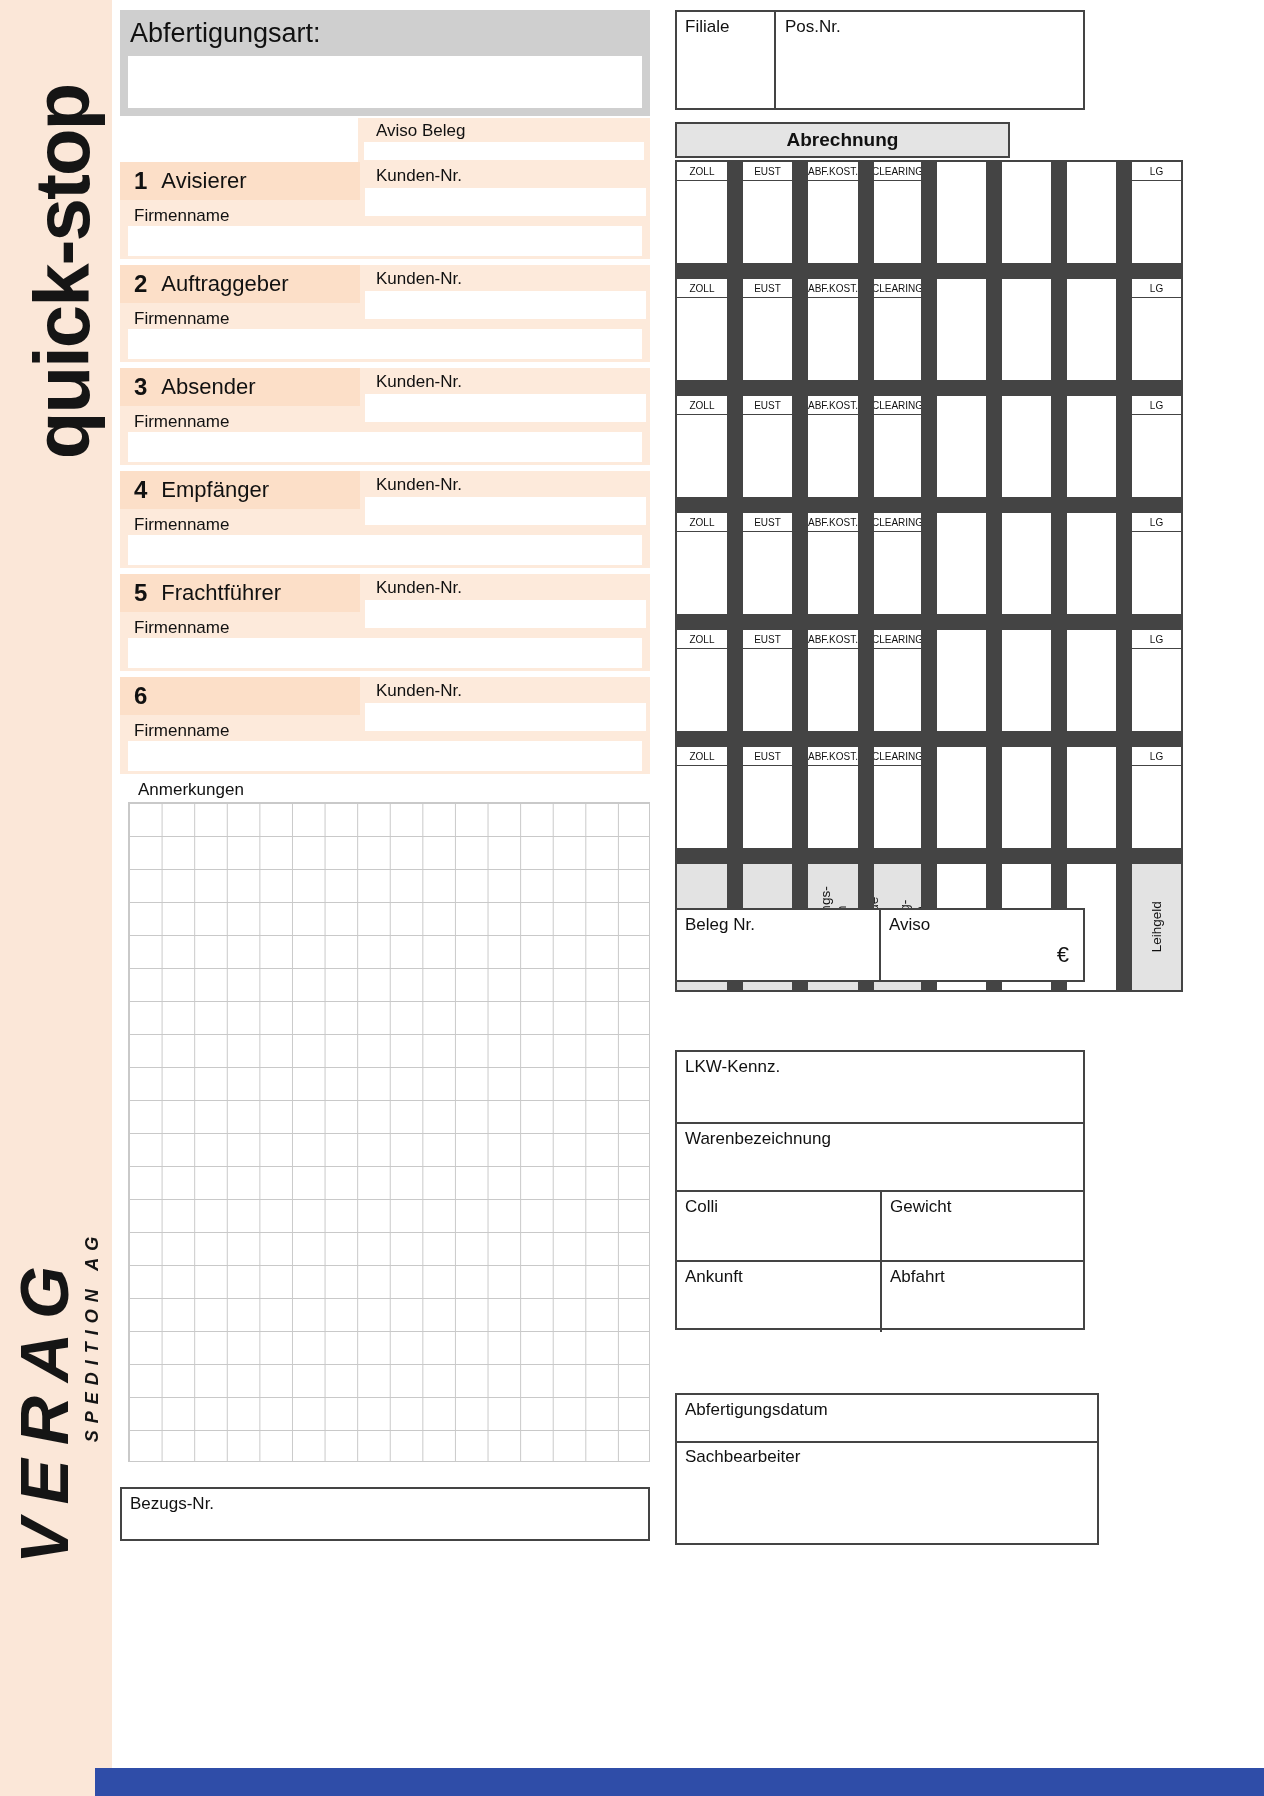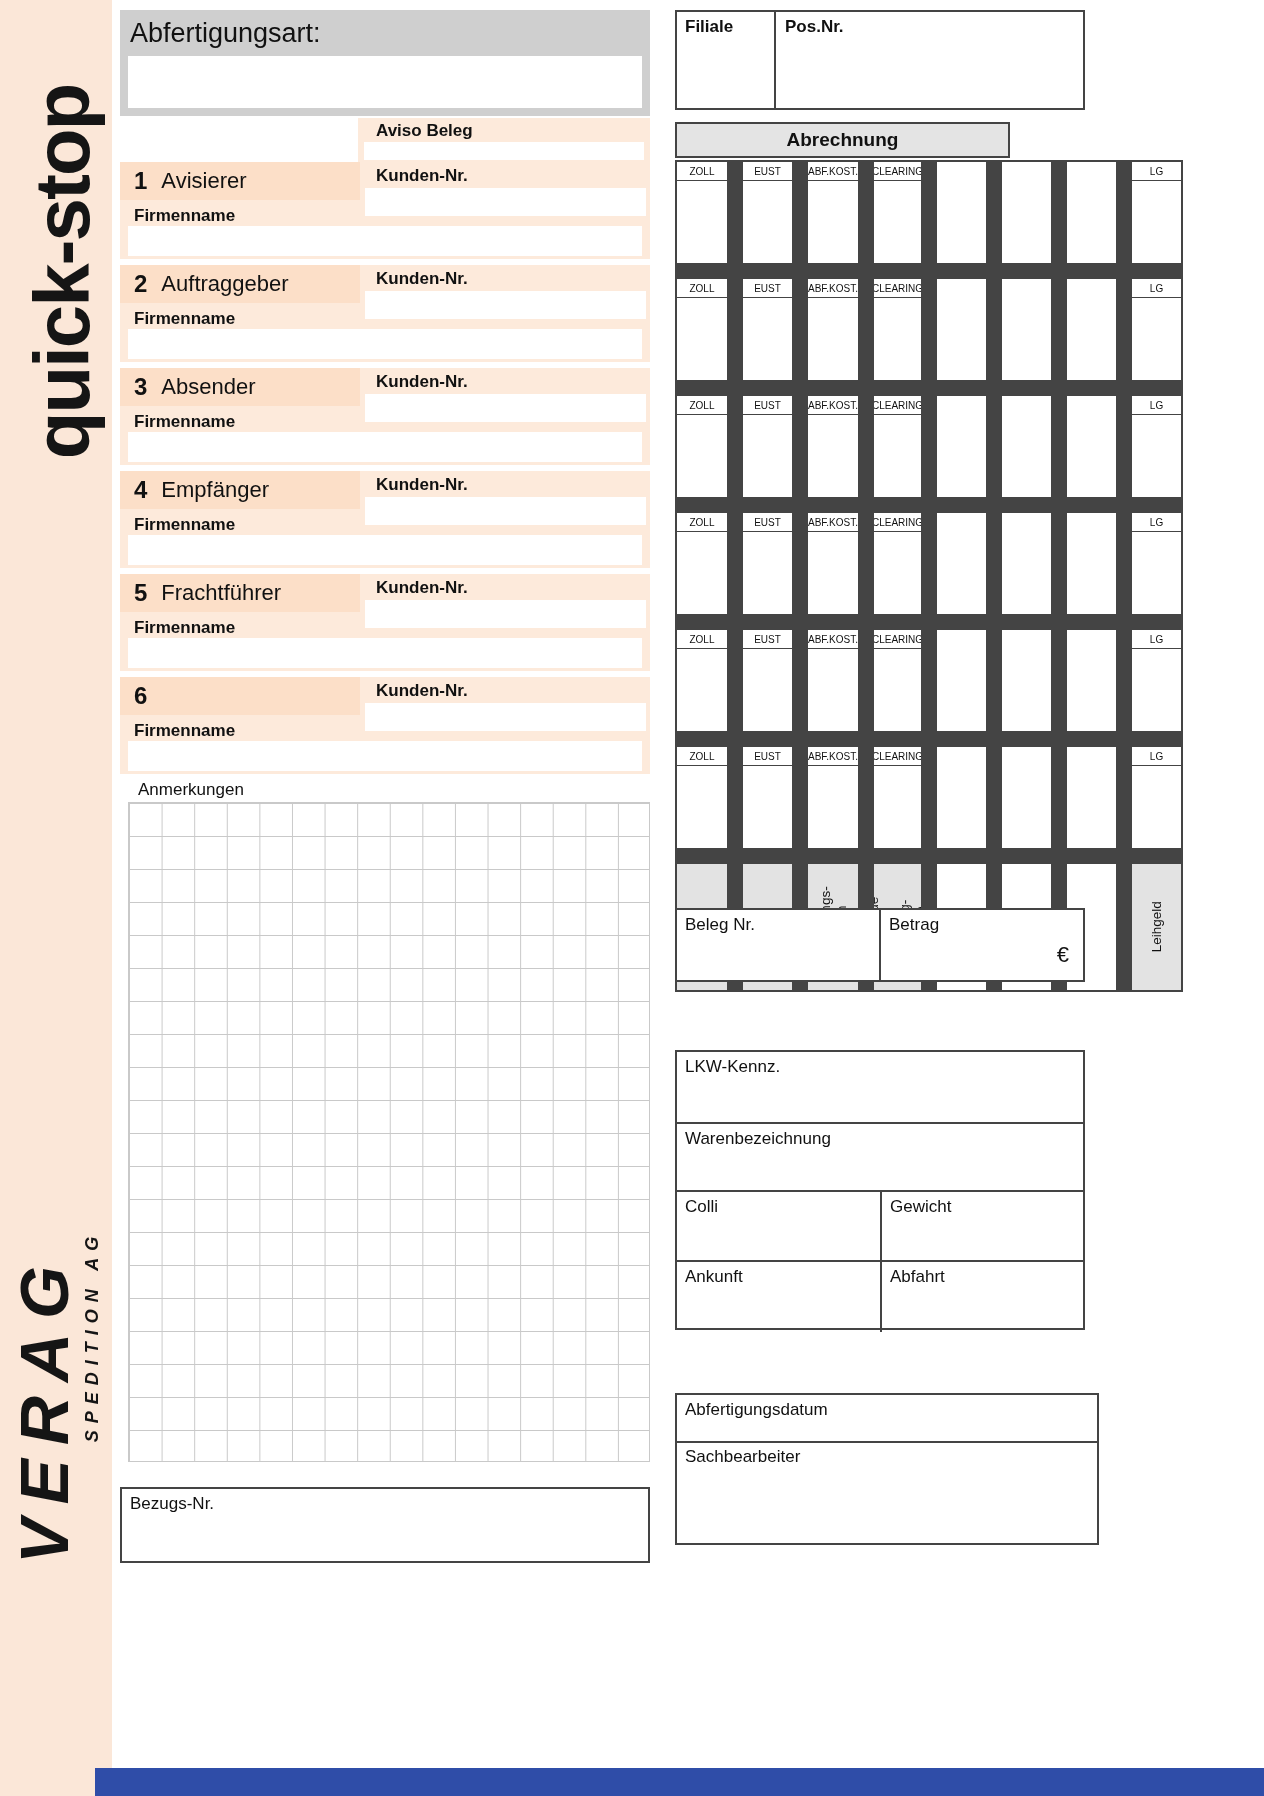--- a/index.html
+++ b/index.html
@@ -8,21 +8,21 @@
 
   
   .side-strip { position:absolute; left:0; top:0; width:112px; height:1796px; background:#fbe7d8; }
   .brand-quickstop { position:absolute; left:62px; top:272px; transform:translate(-50%,-50%) rotate(-90deg);
     white-space:nowrap; font-size:78px; font-weight:bold; letter-spacing:-2px; color:#151515; }
   .brand-verag { position:absolute; left:44px; top:1408px; transform:translate(-50%,-50%) rotate(-90deg);
     white-space:nowrap; font-size:68px; font-weight:bold; font-style:italic; letter-spacing:14px; color:#151515; }
   .brand-verag-sub { position:absolute; left:92px; top:1336px; transform:translate(-50%,-50%) rotate(-90deg);
     white-space:nowrap; font-size:18px; font-weight:bold; font-style:italic; letter-spacing:7px; color:#151515; }
 
-  .lbl { font-size:17px; color:#111;font-weight:bold; }
+  .lbl { font-size:17px; color:#111; }
 
   
   .abf-box { position:absolute; left:120px; top:10px; width:530px; height:106px; background:#cfcfcf; }
   .abf-title { position:absolute; left:10px; top:8px; font-size:27px; }
   .abf-input { position:absolute; left:8px; top:46px; width:514px; height:52px; background:#fff; }
 
   
   .filiale-box { position:absolute; left:675px; top:10px; width:410px; height:100px; border:2px solid #444; background:#fff; }
   .filiale-divider { position:absolute; left:97px; top:0; width:2px; height:100%; background:#444; }
   .filiale-label { position:absolute; left:8px; top:5px; }
@@ -70,21 +70,21 @@
     background-size:32.6px 33px; background-color:#fff; }
 
   
   .lkw-group { position:absolute; left:675px; top:1050px; width:410px; height:280px; border:2px solid #444; background:#fff; }
   .hline { position:absolute; left:0; width:100%; height:2px; background:#444; }
   .vline { position:absolute; top:140px; left:203px; width:2px; height:140px; background:#444; }
   .g-label { position:absolute; font-size:17px; }
 
   .datum-group { position:absolute; left:675px; top:1393px; width:424px; height:152px; border:2px solid #444; background:#fff; }
 
-  .bezugs-box { position:absolute; left:120px; top:1487px; width:530px; height:76px; border:2px solid #444; background:#fff; }
+  .bezugs-box { position:absolute; left:120px; top:1487px; width:530px; height:54px; border:2px solid #444; background:#fff; }
 
   .bottom-bar { position:absolute; left:95px; top:1768px; width:1169px; height:28px; background:#2f4da8; }
 </style>
 </head>
 <body>
 
 <div class="page">
 
   <div class="side-strip"></div>
   <div class="brand-quickstop">quick-stop</div>
@@ -308,21 +308,21 @@
     <div class="tc"></div>
     <div class="tc gray">
         <span class="rot">Leihgeld</span>
       </div>
   </div>
 
   <div class="beleg-box">
     <div class="box-label">Beleg Nr.</div>
   </div>
   <div class="betrag-box">
-    <div class="box-label">Betrag</div>
+    <div class="box-label">Aviso</div>
     <div class="euro">€</div>
   </div>
 
   <div class="anm-label">Anmerkungen</div>
   <div class="anm-grid"></div>
 
   <div class="lkw-group">
     <div class="hline" style="top:70px"></div>
     <div class="hline" style="top:138px"></div>
     <div class="hline" style="top:208px"></div>

